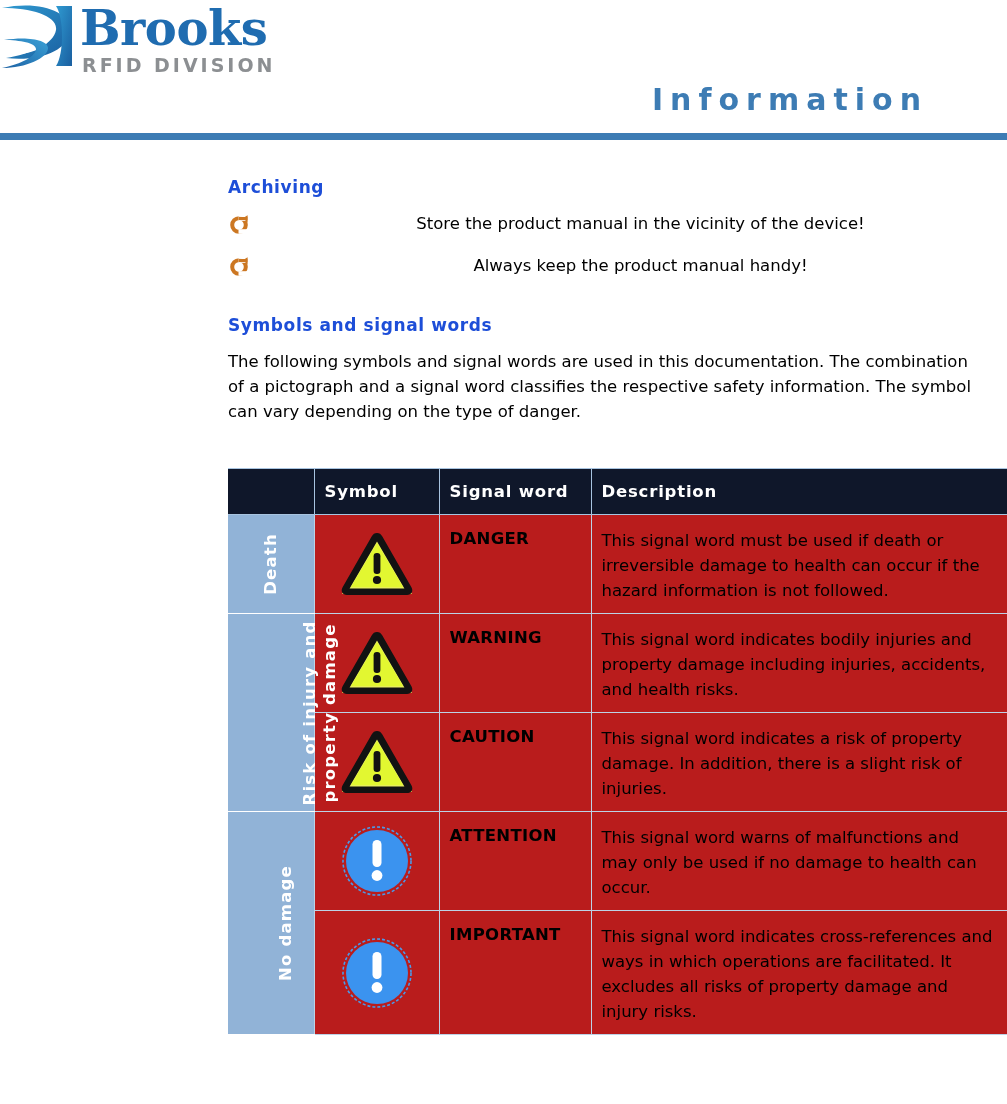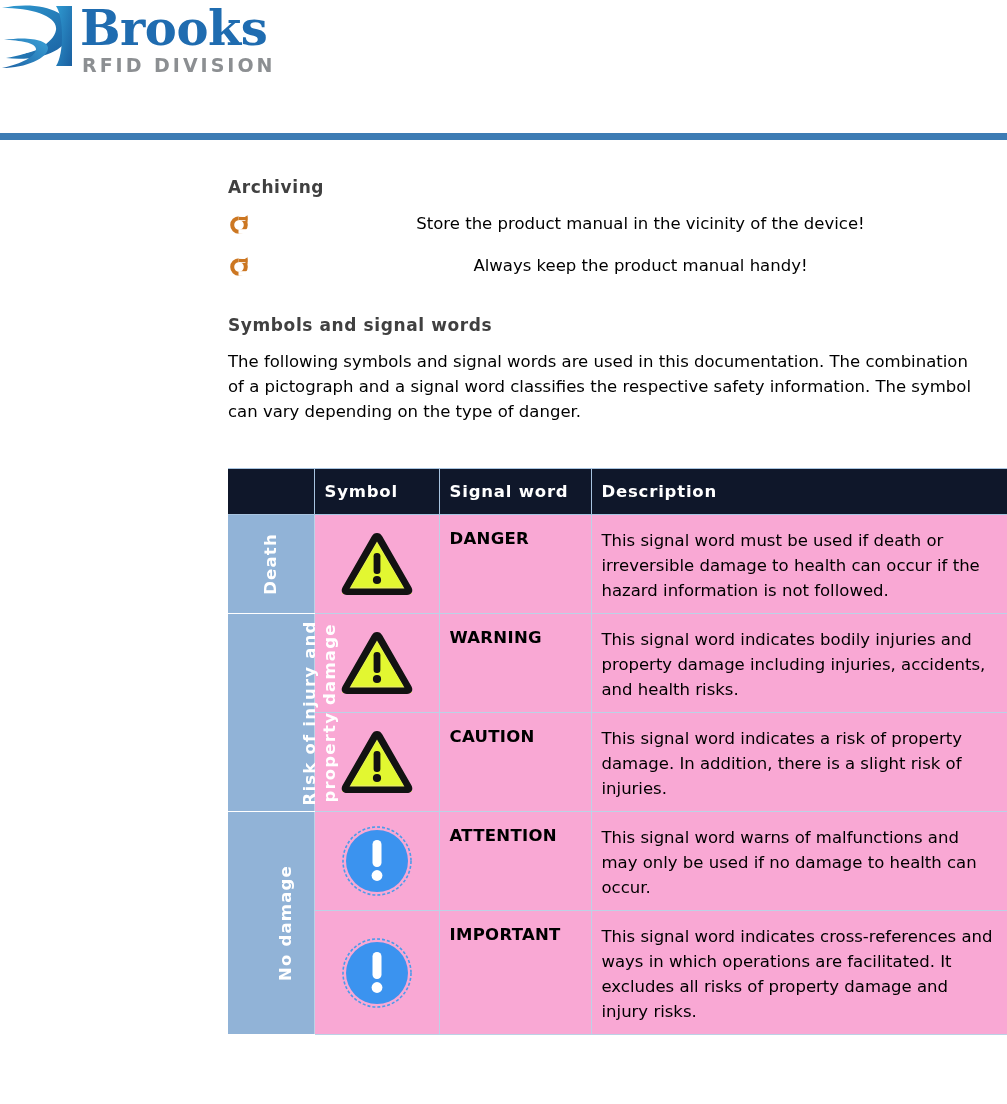--- a/index.html
+++ b/index.html
@@ -83,21 +83,21 @@
     position: absolute;
     left: 228px;
     top: 177px;
     width: 779px;
   }
   h2.section-head {
     margin: 0 0 16px 0;
     font-size: 17px;
     font-weight: 700;
     letter-spacing: 0.6px;
-    color: #404040;
+    color: #1d4ed8;
   }
   h2.section-head.second {
     margin-top: 38px;
     margin-bottom: 14px;
   }
   .bullet-list {
     margin: 0;
     padding: 0;
     list-style: none;
     text-align: center;
@@ -151,21 +151,21 @@
     vertical-align: middle;
     height: 20px;
   }
   .sym-table th.cat-head {
     padding: 0;
     border-left: none;
   }
   .sym-table td {
     border: 1px solid #bcd2e6;
     vertical-align: top;
-    background: #f9a8d4;
+    background: #b91c1c;
     padding: 0;
   }
   .sym-table td.cat-cell {
     background: #91b3d7;
     border-left: none;
     border-top: 1px solid #ffffff;
     border-bottom: 1px solid #ffffff;
     border-right: 1px solid #bcd2e6;
     padding: 0;
     text-align: center;
@@ -226,20 +226,21 @@
         <path d="M2 6 C40 -2 72 10 70 30 C68 48 40 60 6 56 C30 52 54 42 56 28 C58 14 32 6 2 6 Z" fill="url(#gblue)"></path>
         <path d="M0 26 C26 20 50 24 50 34 C50 46 24 56 0 52 C20 50 38 42 38 34 C38 27 18 24 0 26 Z" fill="#ffffff"></path>
         <path d="M4 38 C28 34 48 38 48 46 C48 56 26 66 2 66 C22 62 36 54 36 47 C36 41 20 38 4 38 Z" fill="url(#gblue2)"></path>
         <path d="M56 4 L72 4 L72 64 L56 64 C64 52 64 16 56 4 Z" fill="url(#gblue)"></path>
       </svg>
     </span>
     <span class="logo-word">Brooks</span>
     <span class="logo-sub">RFID DIVISION</span>
   </div>
 
+  <div class="header-title">Information</div>
   <div class="header-rule"></div>
 </div>
 
 <div class="content">
 
   <h2 class="section-head">Archiving</h2>
 
   <ul class="bullet-list">
     <li class="bullet-item">
       <span class="bullet-glyph">

